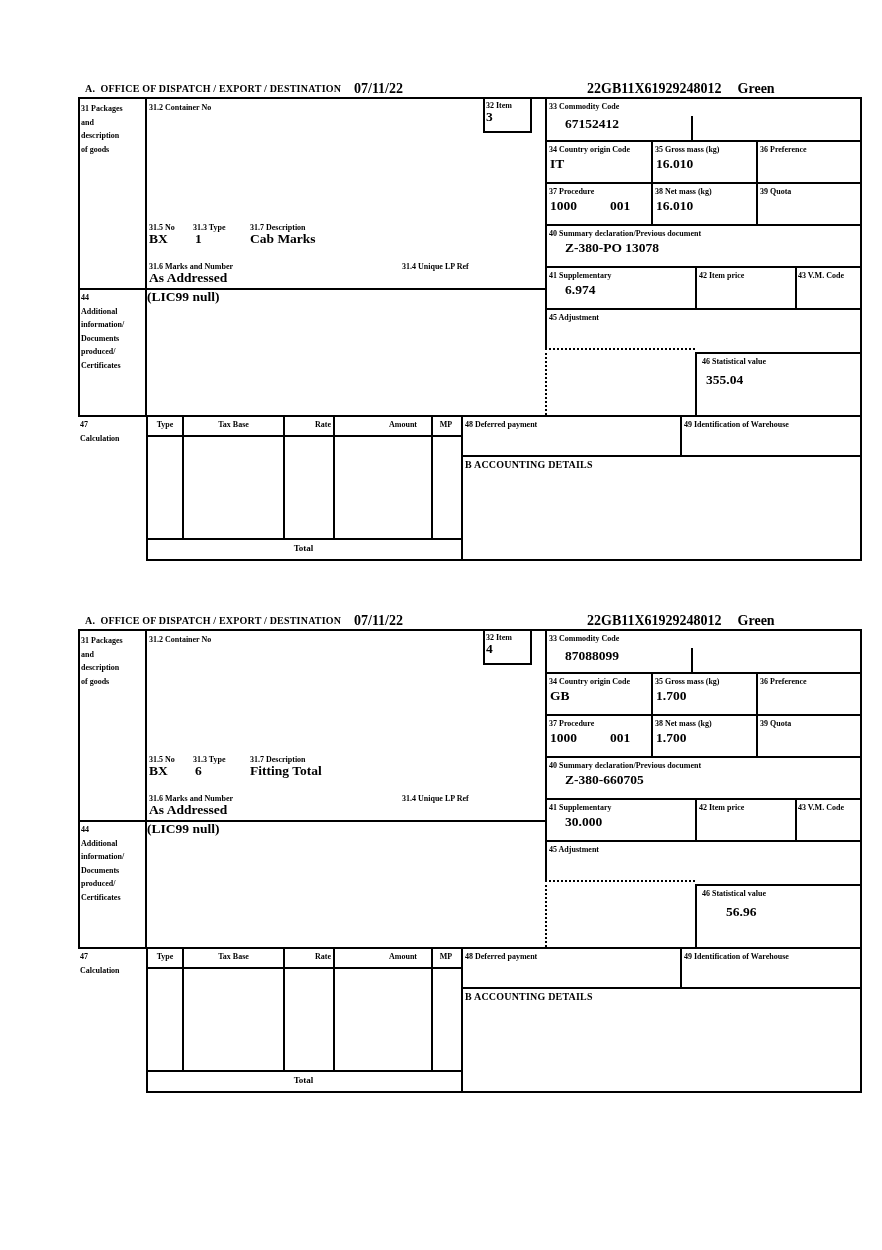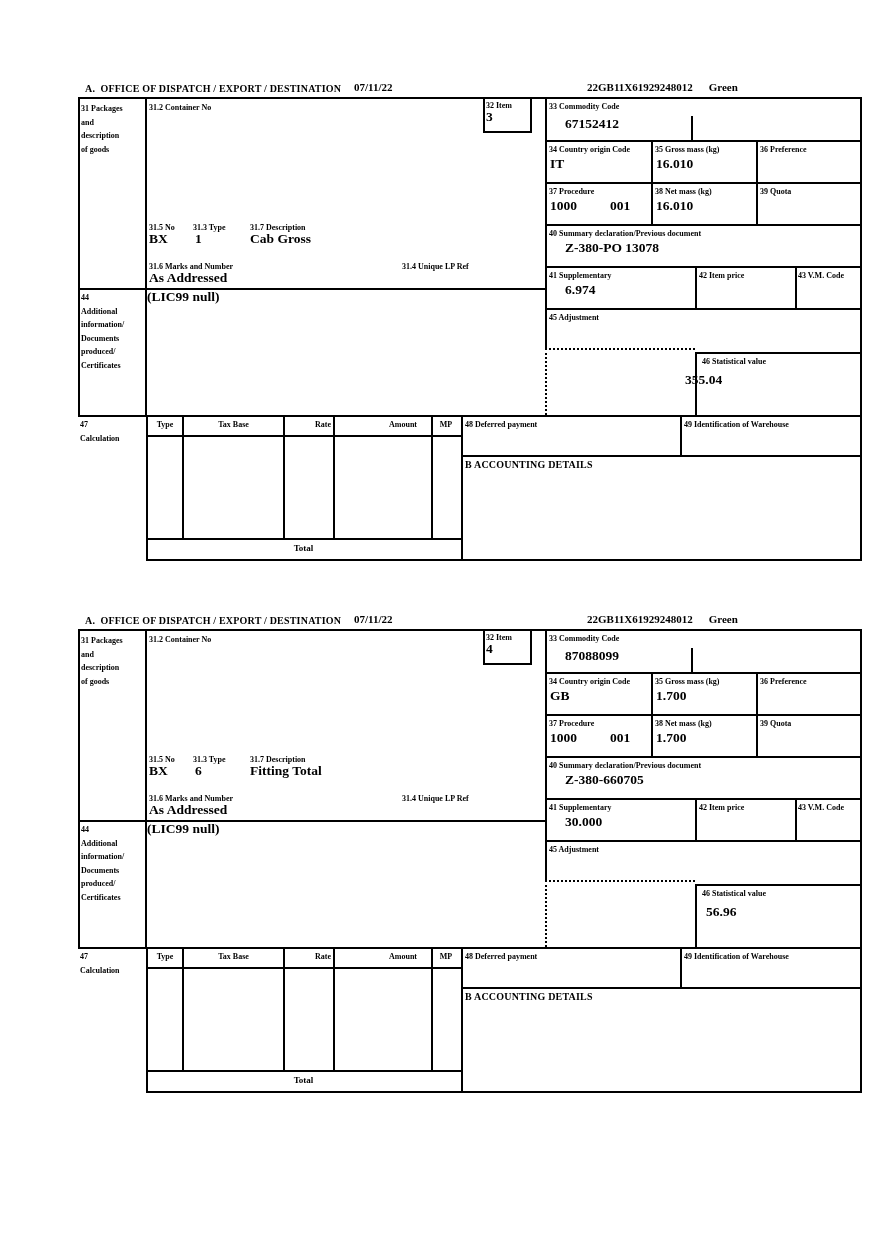--- a/index.html
+++ b/index.html
@@ -4,21 +4,21 @@
 <style>
   html,body{margin:0;padding:0;}
   body{
     width:882px;height:1250px;position:relative;background:#ffffff;
     font-family:"Liberation Serif","DejaVu Serif",serif;color:#000;
   }
   .block{position:absolute;left:78px;width:784px;height:480px;}
   .t{position:absolute;white-space:pre-wrap;}
   .lbl{font-size:8px;font-weight:bold;line-height:13.5px;}
   .val{font-size:13.5px;font-weight:bold;line-height:15px;}
-  .big{font-size:11px;font-weight:bold;}
+  .big{font-size:14px;font-weight:bold;}
   .formhead{font-size:10px;font-weight:bold;letter-spacing:.2px;}
   .h{position:absolute;background:#000;height:2px;}
   .v{position:absolute;background:#000;width:2px;}
   .hd{position:absolute;border-top:2px dotted #000;height:0;}
   .vd{position:absolute;border-left:2px dotted #000;width:0;}
   .ch{position:absolute;font-size:8px;font-weight:bold;text-align:center;}
   .status{margin-left:16px;}
 </style>
 </head>
 <body>
@@ -86,27 +86,27 @@
   <div class="t val" style="left:578px;top:116px;">16.010</div>
   <div class="t lbl" style="left:682px;top:103px;">39 Quota</div>
   <div class="t lbl" style="left:471px;top:145px;">40 Summary declaration/Previous document</div>
   <div class="t val" style="left:487px;top:158px;">Z-380-PO 13078</div>
   <div class="t lbl" style="left:471px;top:187px;">41 Supplementary</div>
   <div class="t val" style="left:487px;top:200px;">6.974</div>
   <div class="t lbl" style="left:621px;top:187px;">42 Item price</div>
   <div class="t lbl" style="left:720px;top:187px;">43 V.M. Code</div>
   <div class="t lbl" style="left:471px;top:229px;">45 Adjustment</div>
   <div class="t lbl" style="left:624px;top:273px;">46 Statistical value</div>
-  <div class="t val" style="left:607px;top:290px;">355.04</div>
+  <div class="t val" style="left:628px;top:290px;">355.04</div>
   <div class="t lbl" style="left:71px;top:139px;">31.5 No</div>
   <div class="t lbl" style="left:115px;top:139px;">31.3 Type</div>
   <div class="t lbl" style="left:172px;top:139px;">31.7 Description</div>
   <div class="t val" style="left:71px;top:149px;">BX</div>
   <div class="t val" style="left:117px;top:149px;">1</div>
-  <div class="t val" style="left:172px;top:149px;">Cab Gross</div>
+  <div class="t val" style="left:172px;top:149px;">Cab Marks</div>
   <div class="t lbl" style="left:71px;top:178px;">31.6 Marks and Number</div>
   <div class="t lbl" style="left:324px;top:178px;">31.4 Unique LP Ref</div>
   <div class="t val" style="left:71px;top:188px;">As Addressed</div>
   <div class="t lbl" style="left:3px;top:209px;">44
 Additional
 information/
 Documents
 produced/
 Certificates</div>
   <div class="t val" style="left:69px;top:207px;">(LIC99 null)</div>
@@ -186,21 +186,21 @@
   <div class="t val" style="left:578px;top:116px;">1.700</div>
   <div class="t lbl" style="left:682px;top:103px;">39 Quota</div>
   <div class="t lbl" style="left:471px;top:145px;">40 Summary declaration/Previous document</div>
   <div class="t val" style="left:487px;top:158px;">Z-380-660705</div>
   <div class="t lbl" style="left:471px;top:187px;">41 Supplementary</div>
   <div class="t val" style="left:487px;top:200px;">30.000</div>
   <div class="t lbl" style="left:621px;top:187px;">42 Item price</div>
   <div class="t lbl" style="left:720px;top:187px;">43 V.M. Code</div>
   <div class="t lbl" style="left:471px;top:229px;">45 Adjustment</div>
   <div class="t lbl" style="left:624px;top:273px;">46 Statistical value</div>
-  <div class="t val" style="left:628px;top:290px;">56.96</div>
+  <div class="t val" style="left:648px;top:290px;">56.96</div>
   <div class="t lbl" style="left:71px;top:139px;">31.5 No</div>
   <div class="t lbl" style="left:115px;top:139px;">31.3 Type</div>
   <div class="t lbl" style="left:172px;top:139px;">31.7 Description</div>
   <div class="t val" style="left:71px;top:149px;">BX</div>
   <div class="t val" style="left:117px;top:149px;">6</div>
   <div class="t val" style="left:172px;top:149px;">Fitting Total</div>
   <div class="t lbl" style="left:71px;top:178px;">31.6 Marks and Number</div>
   <div class="t lbl" style="left:324px;top:178px;">31.4 Unique LP Ref</div>
   <div class="t val" style="left:71px;top:188px;">As Addressed</div>
   <div class="t lbl" style="left:3px;top:209px;">44

